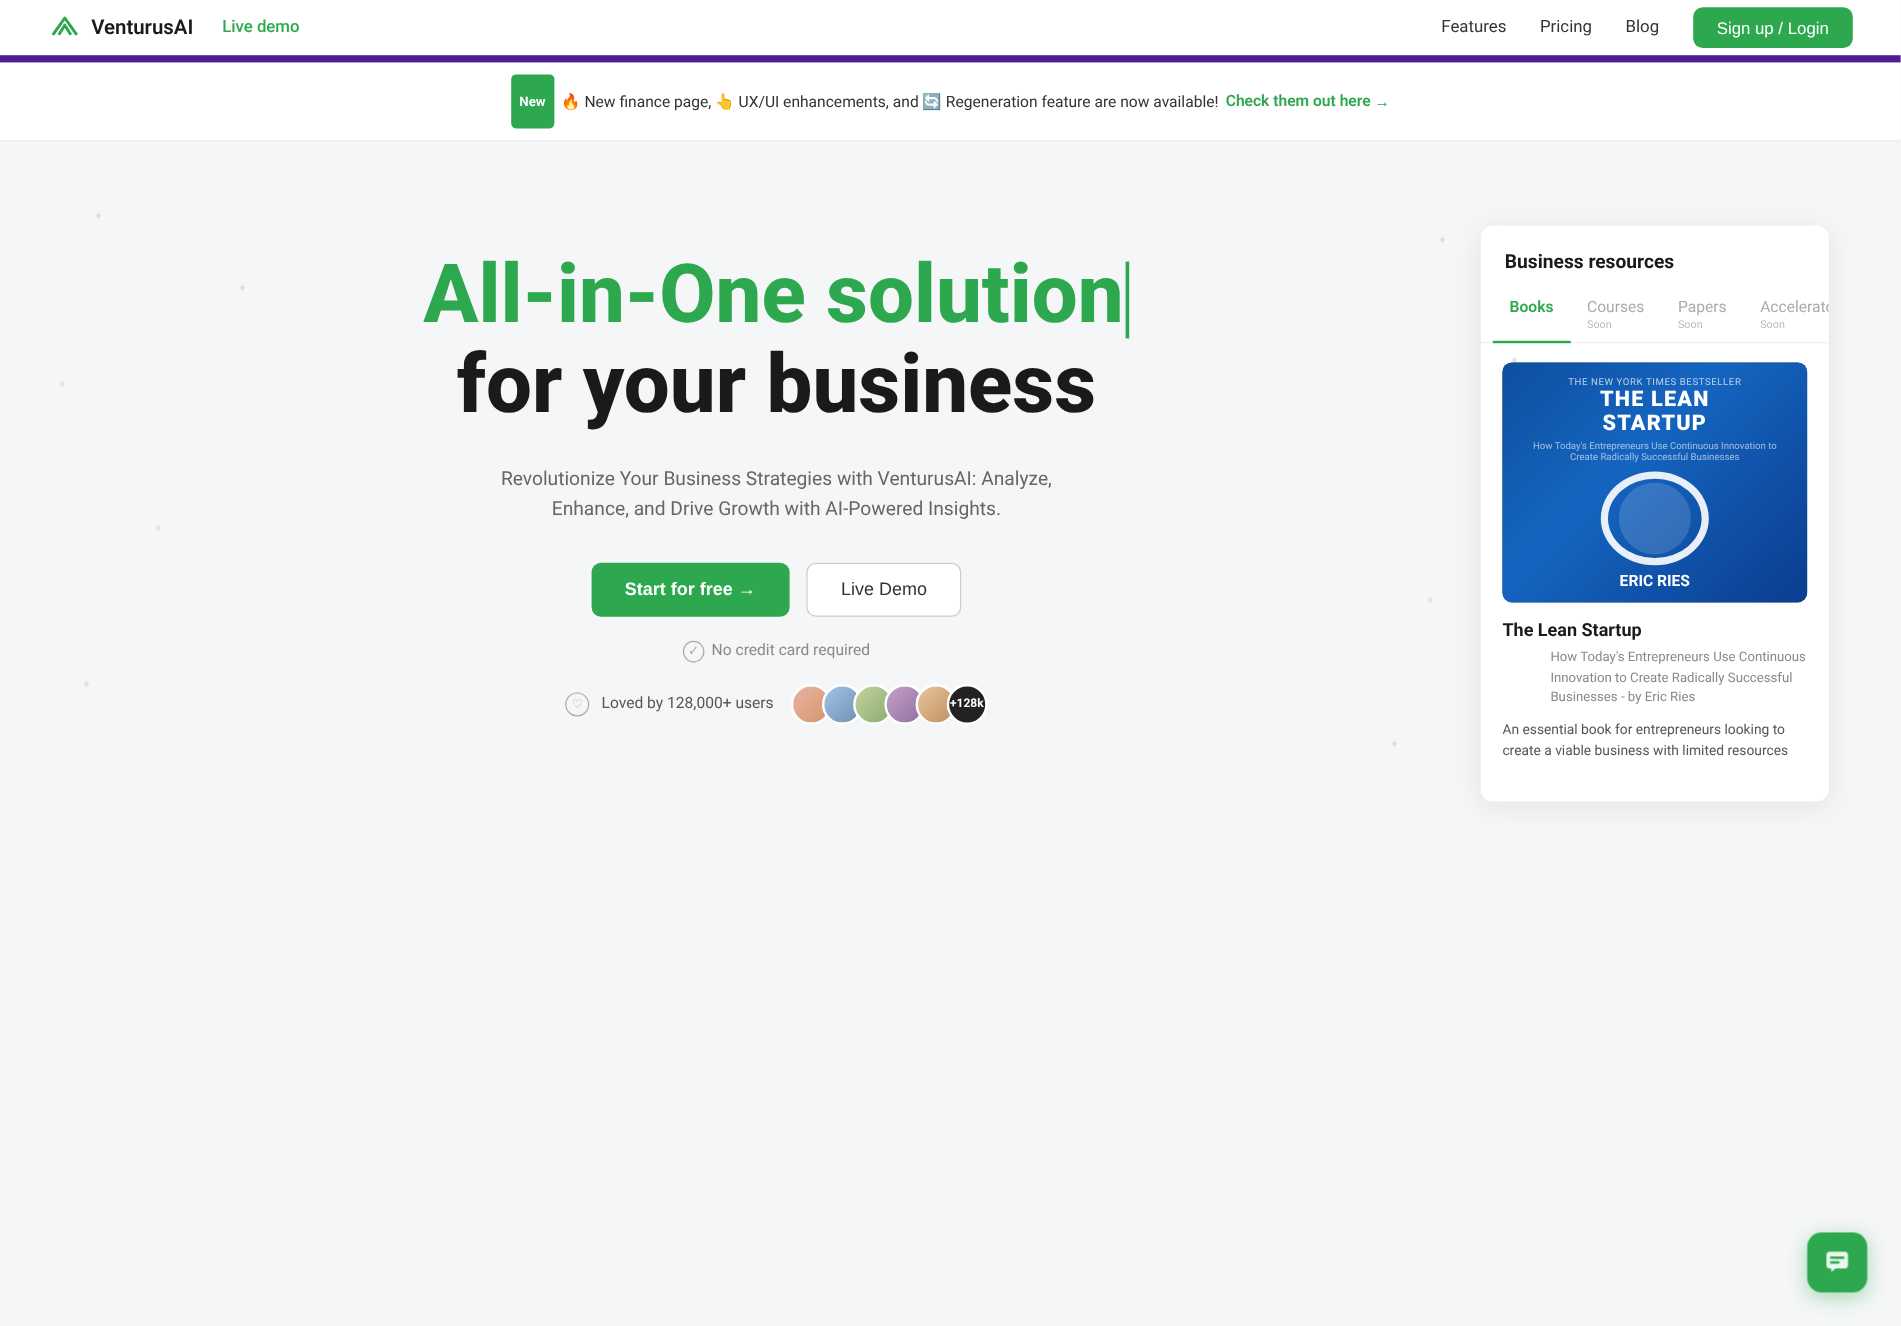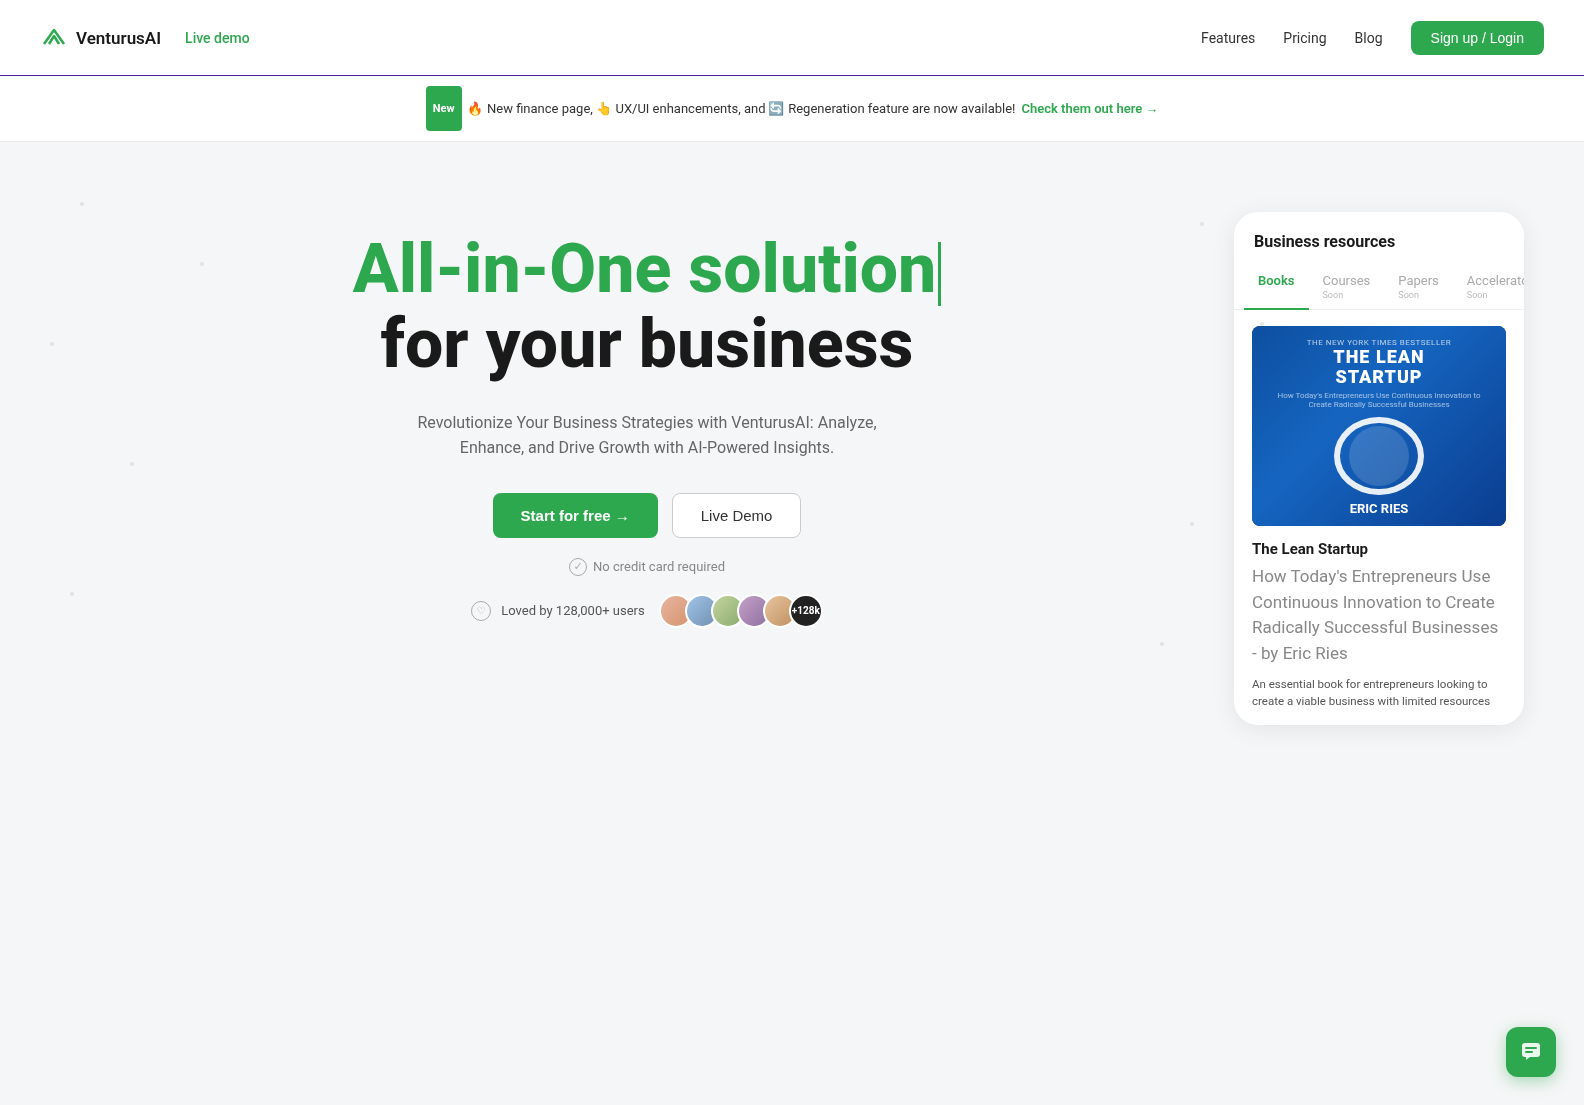--- a/index.html
+++ b/index.html
@@ -10,22 +10,22 @@
       overflow-x: hidden;
     }
 
     
     .navbar {
       display: flex;
       align-items: center;
       justify-content: space-between;
       background: #fff;
       padding: 0 40px;
-      height: 76px;
-      border-bottom: 1px solid #4c1d95;
+      height: 52px;
+      border-bottom: 6px solid #4c1d95;
       position: relative;
       z-index: 10;
     }
     .nav-left {
       display: flex;
       align-items: center;
       gap: 24px;
     }
     .logo-wrap {
       display: flex;
@@ -239,21 +239,21 @@
       justify-content: center;
       border: 2px solid #fff;
       margin-left: -8px;
     }
 
     
     .resources-panel {
       width: 290px;
       flex-shrink: 0;
       background: #fff;
-      border-radius: 24px;
+      border-radius: 10px;
       box-shadow: 0 4px 24px rgba(0,0,0,0.08);
       padding: 20px 0 0 0;
       margin-top: 10px;
       min-height: 480px;
       overflow: hidden;
     }
     .resources-title {
       font-size: 16px;
       font-weight: 700;
       color: #1a1a1a;
@@ -354,24 +354,25 @@
       font-weight: 700;
       color: #fff;
     }
     .book-name {
       font-size: 15px;
       font-weight: 700;
       color: #1a1a1a;
       margin-bottom: 6px;
     }
     .book-desc {
-      font-size: 17px;
+      font-size: 11px;
       color: #888;
       line-height: 1.5;
       margin-bottom: 10px;
+      margin-left: 40px;
     }
     .book-extra {
       font-size: 11.5px;
       color: #555;
       line-height: 1.5;
     }
 
     
     .chat-btn {
       position: fixed;

